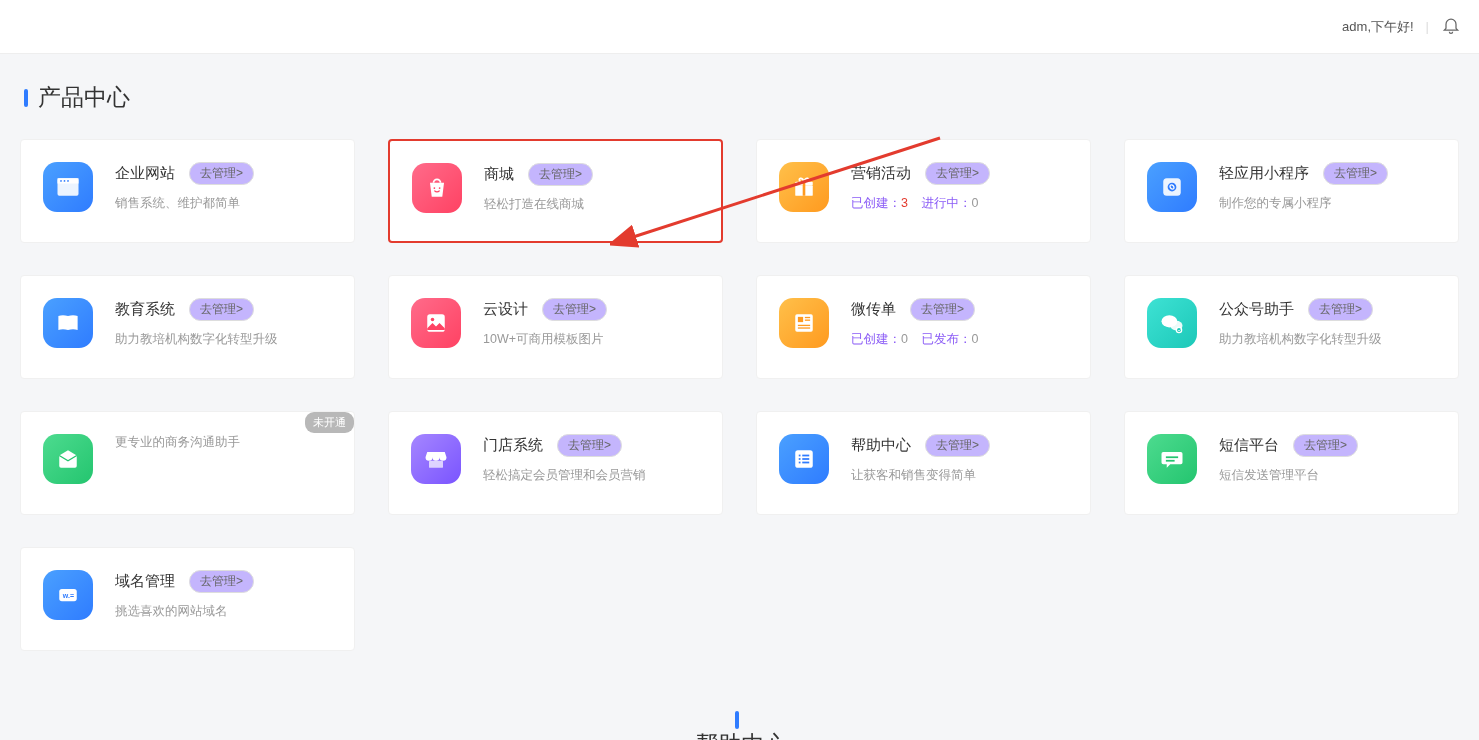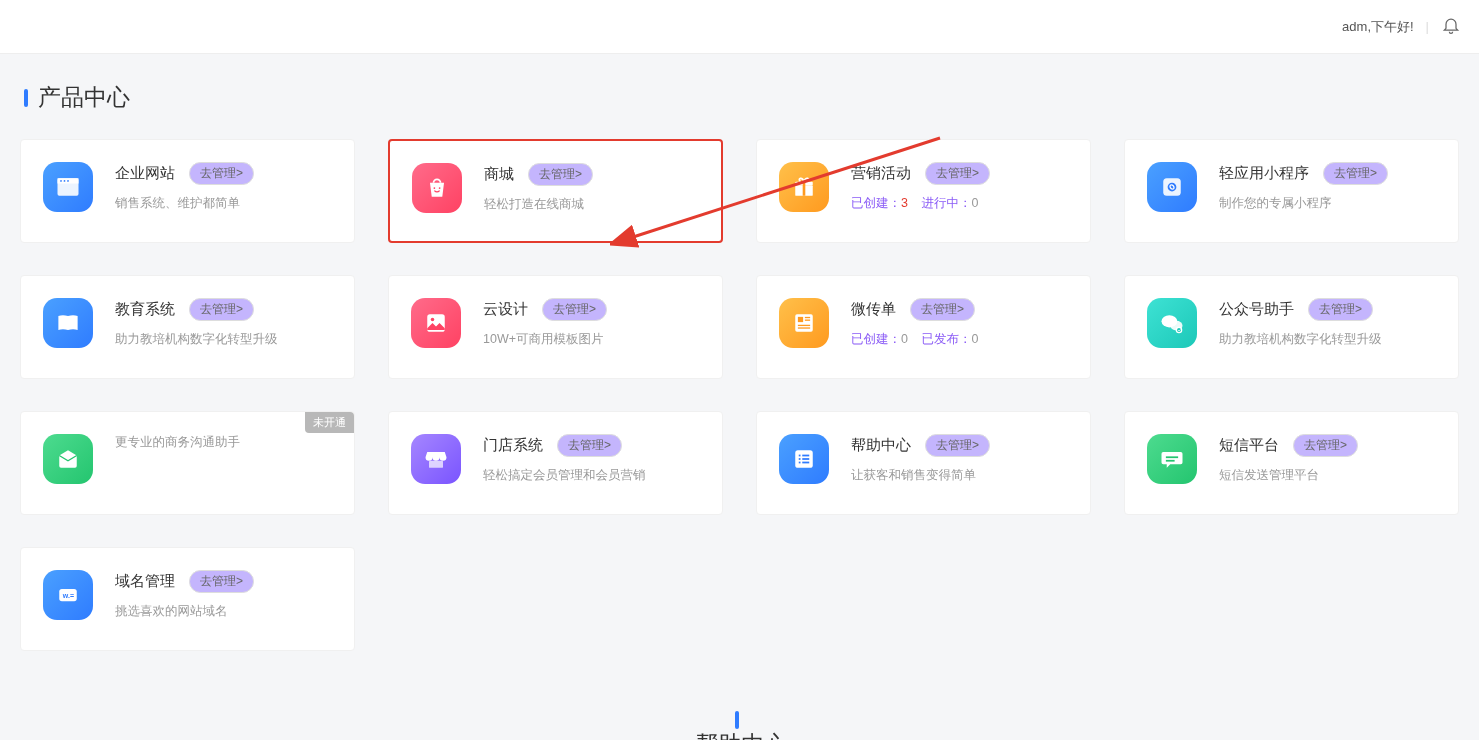--- a/index.html
+++ b/index.html
@@ -64,20 +64,21 @@
     .badge {
       position: absolute;
       top: 0;
       right: 0;
       background: #b8b8b8;
       color: #fff;
       font-size: 11px;
       padding: 3px 8px;
       border-bottom-left-radius: 4px;
       border-top-right-radius: 4px;
+      border-radius: 9px;
     }
     .icon-wrap {
       width: 50px;
       height: 50px;
       border-radius: 14px;
       display: flex;
       align-items: center;
       justify-content: center;
       flex-shrink: 0;
       margin-right: 22px;

